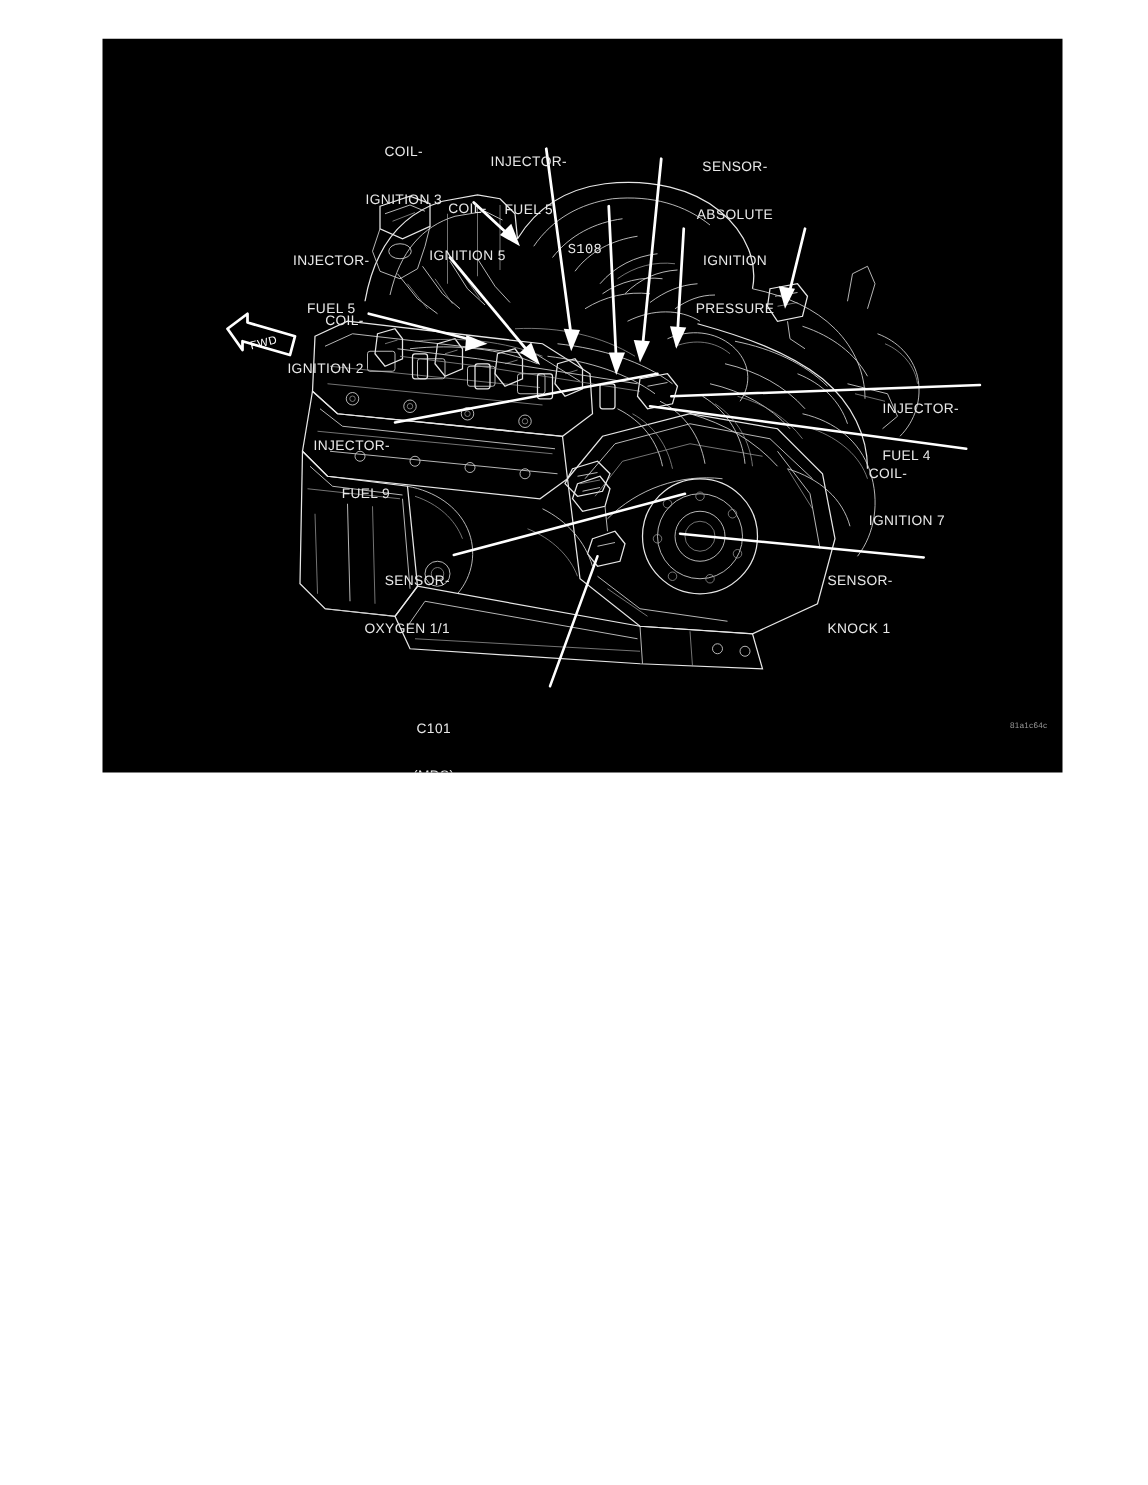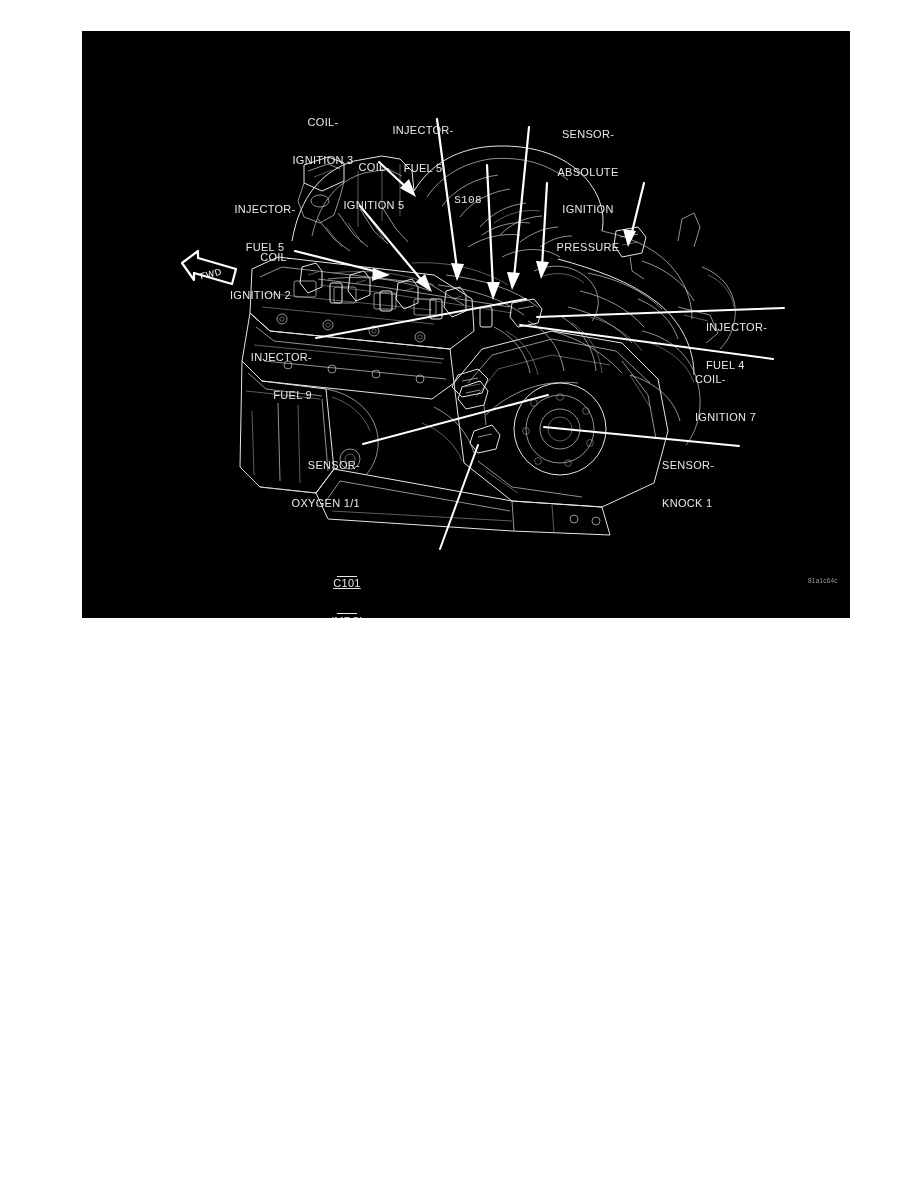--- a/index.html
+++ b/index.html
@@ -408,21 +408,21 @@
     <div class="callout align-right" style="left:112px; top:403px; width:166px;">
       <div>SENSOR-</div>
       <div>OXYGEN 1/1</div>
     </div>
 
     <div class="callout align-left" style="left:580px; top:403px;">
       <div>SENSOR-</div>
       <div>KNOCK 1</div>
     </div>
 
-    <div class="callout align-center" style="left:265px; top:521px; transform:translateX(-50%);text-decoration:underline;">
+    <div class="callout align-center" style="left:265px; top:521px; transform:translateX(-50%);">
       <div>C101</div>
       <div>(MDS)</div>
     </div>
 
     <div id="figure-refcode">81a1c64c</div>
 
   </div>
 
 </div>
 

